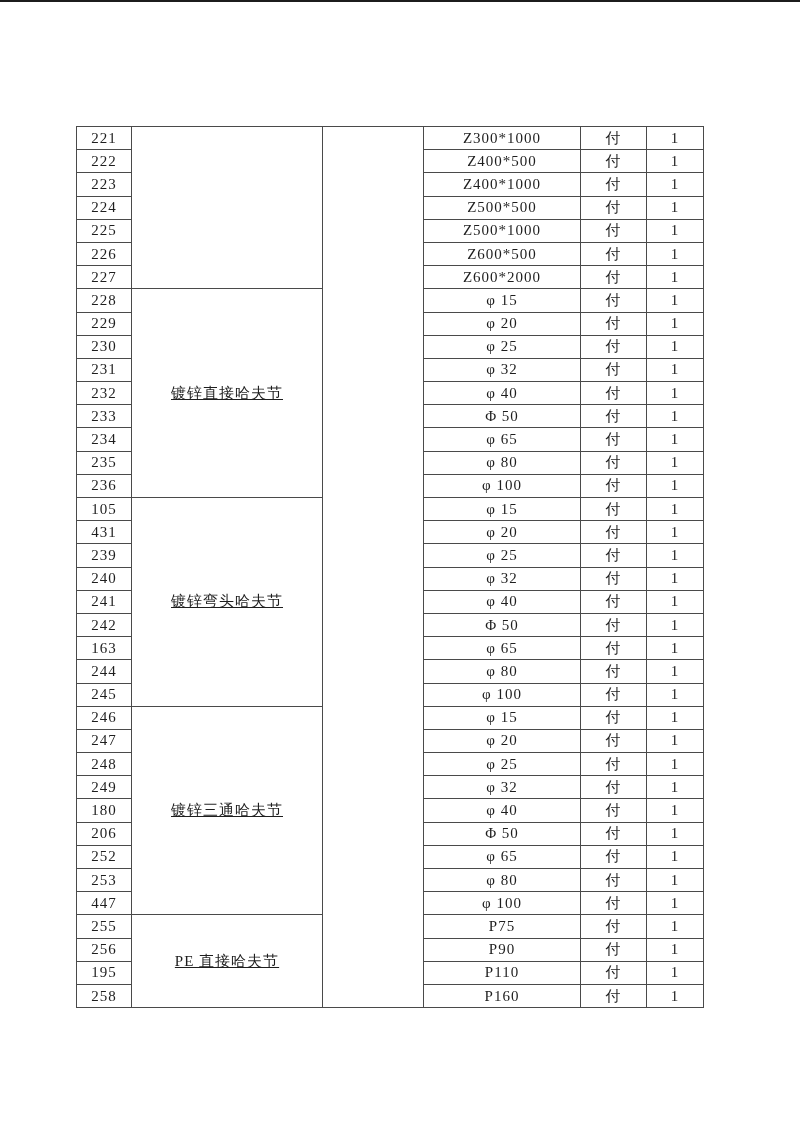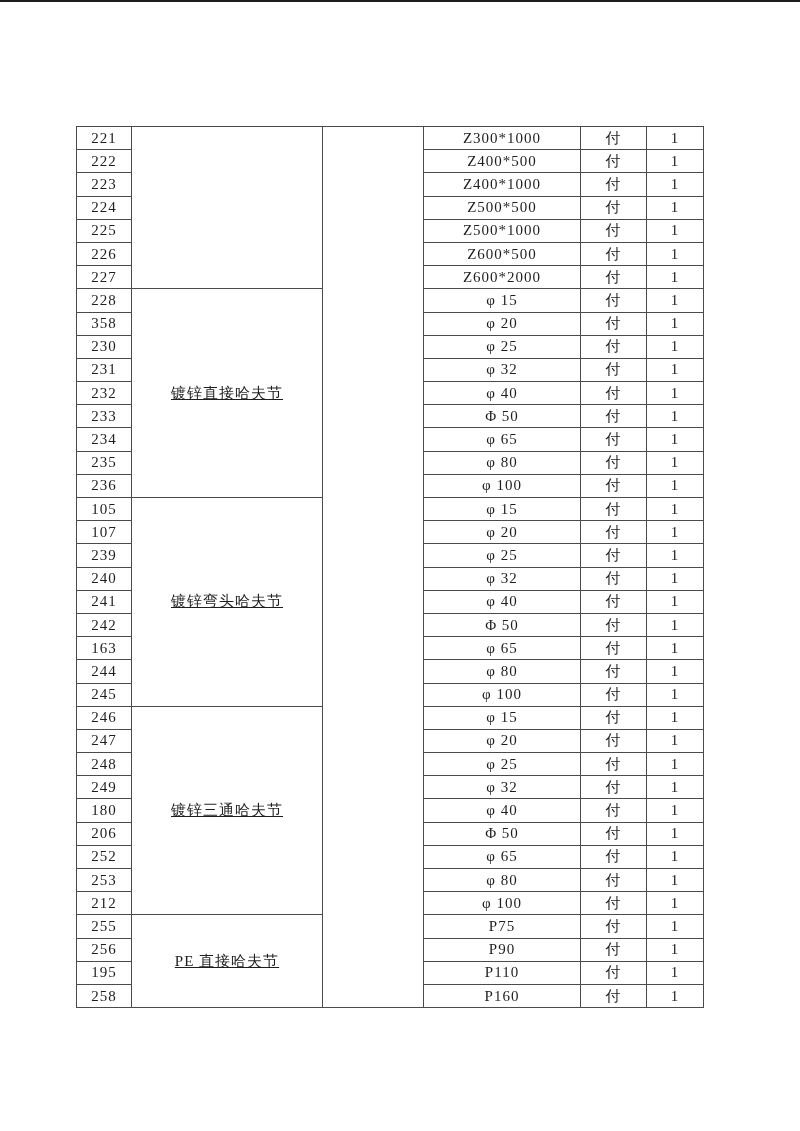--- a/index.html
+++ b/index.html
@@ -111,21 +111,21 @@
           <td class="qty-cell">1</td>
         </tr>
         <tr>
           <td class="num-cell">228</td>
           <td class="name-cell" rowspan="9">镀锌直接哈夫节</td>
           <td class="spec-cell">φ 15</td>
           <td class="unit-cell">付</td>
           <td class="qty-cell">1</td>
         </tr>
         <tr>
-          <td class="num-cell">358</td>
+          <td class="num-cell">229</td>
           <td class="spec-cell">φ 20</td>
           <td class="unit-cell">付</td>
           <td class="qty-cell">1</td>
         </tr>
         <tr>
           <td class="num-cell">230</td>
           <td class="spec-cell">φ 25</td>
           <td class="unit-cell">付</td>
           <td class="qty-cell">1</td>
         </tr>
@@ -166,21 +166,21 @@
           <td class="qty-cell">1</td>
         </tr>
         <tr>
           <td class="num-cell">105</td>
           <td class="name-cell" rowspan="9">镀锌弯头哈夫节</td>
           <td class="spec-cell">φ 15</td>
           <td class="unit-cell">付</td>
           <td class="qty-cell">1</td>
         </tr>
         <tr>
-          <td class="num-cell">107</td>
+          <td class="num-cell">431</td>
           <td class="spec-cell">φ 20</td>
           <td class="unit-cell">付</td>
           <td class="qty-cell">1</td>
         </tr>
         <tr>
           <td class="num-cell">239</td>
           <td class="spec-cell">φ 25</td>
           <td class="unit-cell">付</td>
           <td class="qty-cell">1</td>
         </tr>
@@ -263,21 +263,21 @@
           <td class="unit-cell">付</td>
           <td class="qty-cell">1</td>
         </tr>
         <tr>
           <td class="num-cell">253</td>
           <td class="spec-cell">φ 80</td>
           <td class="unit-cell">付</td>
           <td class="qty-cell">1</td>
         </tr>
         <tr>
-          <td class="num-cell">212</td>
+          <td class="num-cell">447</td>
           <td class="spec-cell">φ 100</td>
           <td class="unit-cell">付</td>
           <td class="qty-cell">1</td>
         </tr>
         <tr>
           <td class="num-cell">255</td>
           <td class="name-cell" rowspan="4">PE 直接哈夫节</td>
           <td class="spec-cell">P75</td>
           <td class="unit-cell">付</td>
           <td class="qty-cell">1</td>

